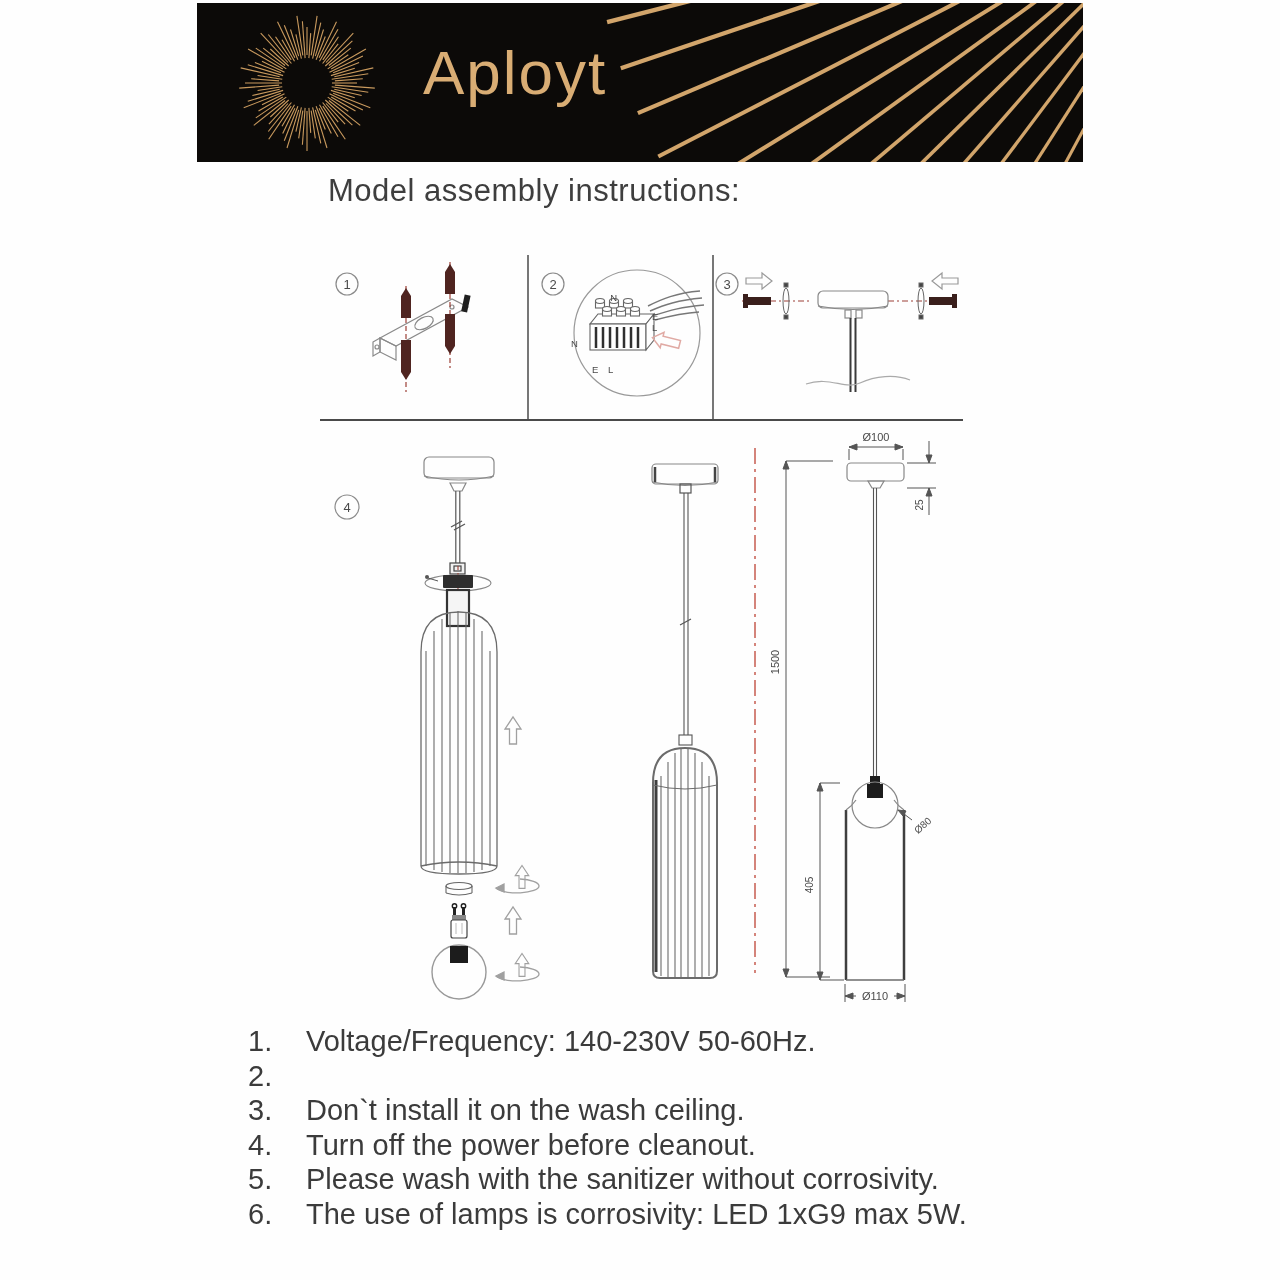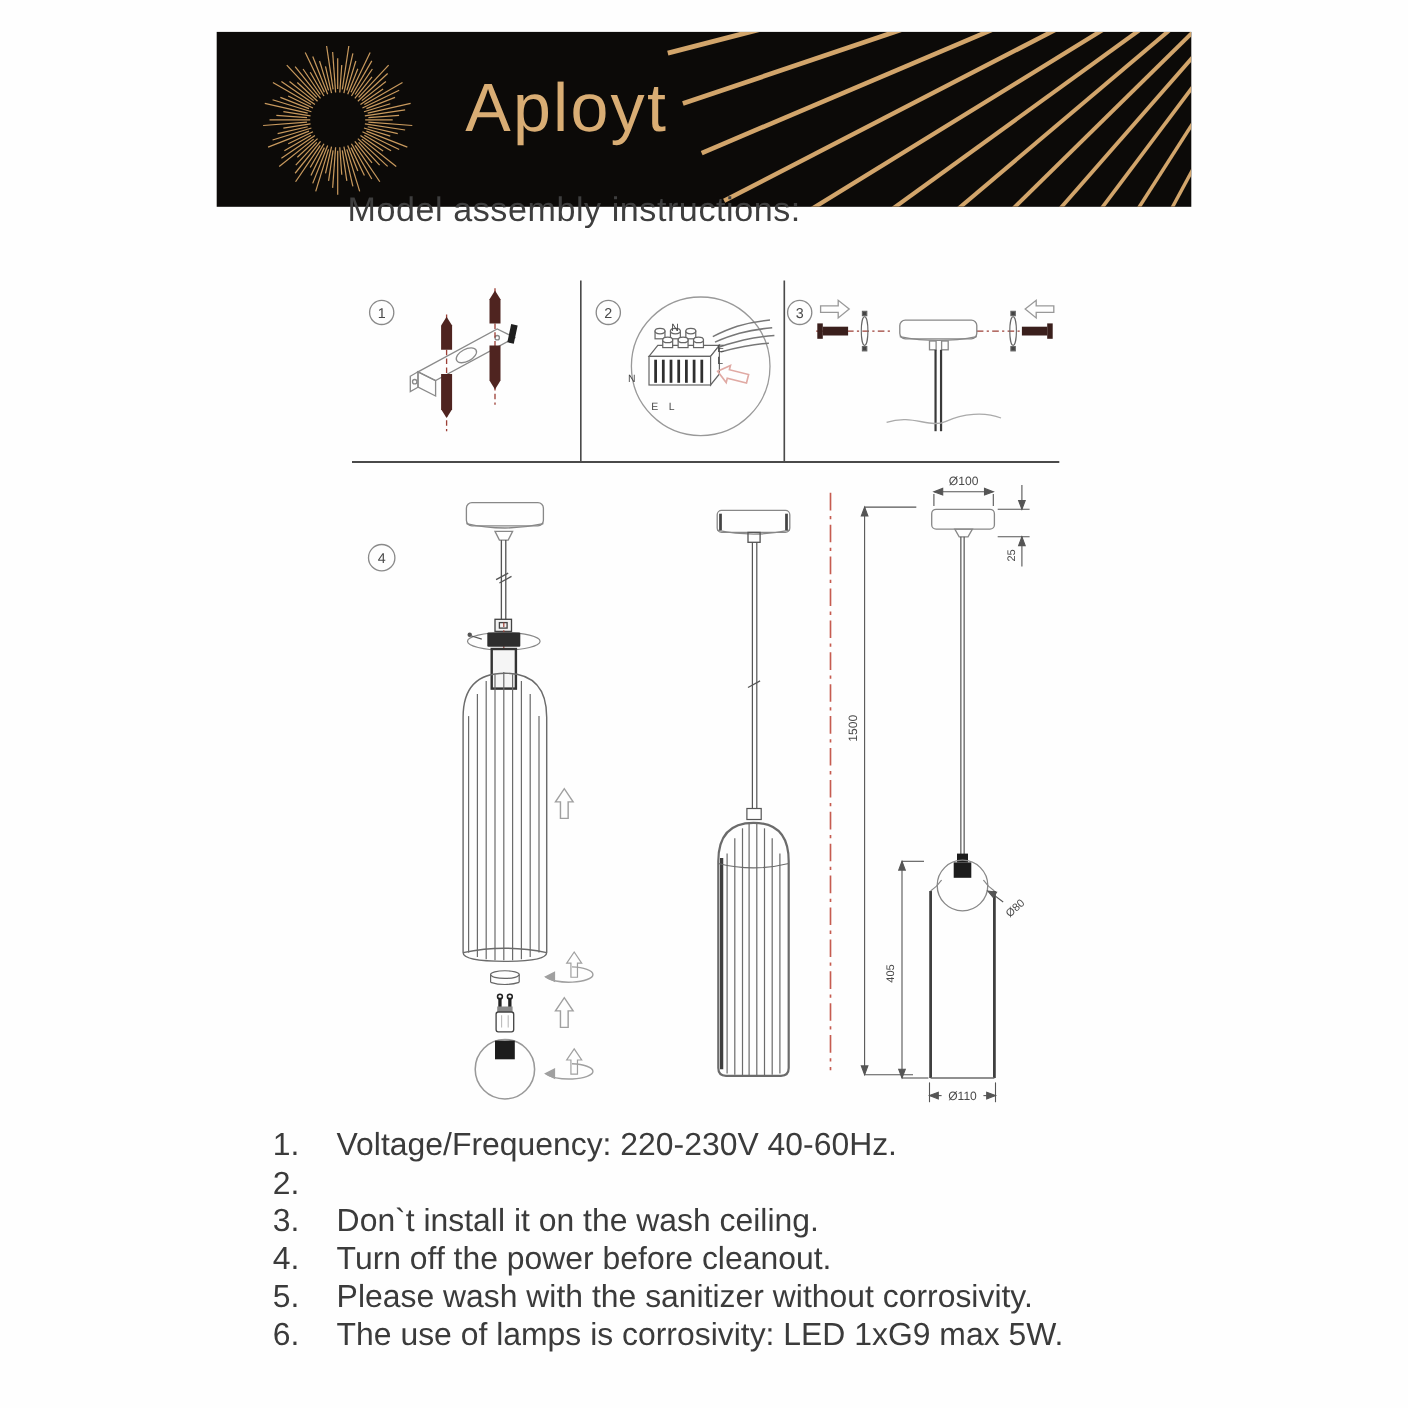--- a/index.html
+++ b/index.html
@@ -1,25 +1,25 @@
 <!DOCTYPE html>
 <html><head>
 <meta charset="utf-8">
 <style>
   html,body{margin:0;padding:0;background:#ffffff;}
   .page{position:relative;width:1280px;height:1280px;background:#fefefe;overflow:hidden;
         font-family:"Liberation Sans",sans-serif;color:#3d3d3d;}
   
-  .banner{position:absolute;left:197px;top:3px;width:886px;height:159px;background:#0c0a08;overflow:hidden;margin-top:26px;}
+  .banner{position:absolute;left:197px;top:3px;width:886px;height:159px;background:#0c0a08;overflow:hidden;}
   .banner svg{position:absolute;left:0;top:0;}
   .brand{position:absolute;left:226px;top:34px;font-size:62px;letter-spacing:2px;color:#d9ad74;
          font-family:"Liberation Sans",sans-serif;font-weight:400;}
   
   .title-block{position:absolute;left:0;top:172px;width:1044px;text-align:center;line-height:37px;
-               font-size:31px;color:#3e3e3e;letter-spacing:0.5px;}
+               font-size:31px;color:#3e3e3e;letter-spacing:0.5px;padding-left:12px;}
   
   .diagram{position:absolute;left:0;top:250px;}
   .diagram text{font-family:"Liberation Sans",sans-serif;fill:#4a4a4a;}
   
   .instructions{position:absolute;left:248px;top:1024px;width:860px;list-style:none;margin:0;padding:0;
                 font-size:29px;color:#3b3b3b;}
   .instructions li{display:flex;height:34.5px;align-items:baseline;line-height:34.5px;}
   .instructions .num{width:58px;flex:0 0 58px;}
 </style>
 </head>
@@ -447,21 +447,21 @@
         <polygon points="845,996 853,993 853,999" fill="#555"></polygon>
           <polygon points="905,996 897,993 897,999" fill="#555"></polygon>
         <text x="875" y="1000" font-size="11" text-anchor="middle" stroke="none">Ø110</text>
       </g>
     </g>
   </svg>
 
   <ol class="instructions">
     <li>
       <span class="num">1.</span>
-      <span>Voltage/Frequency: 220-230V 40-60Hz.</span>
+      <span>Voltage/Frequency: 140-230V 50-60Hz.</span>
     </li>
     <li>
       <span class="num">2.</span>
     </li>
     <li>
       <span class="num">3.</span>
       <span>Don`t install it on the wash ceiling.</span>
     </li>
     <li>
       <span class="num">4.</span>

